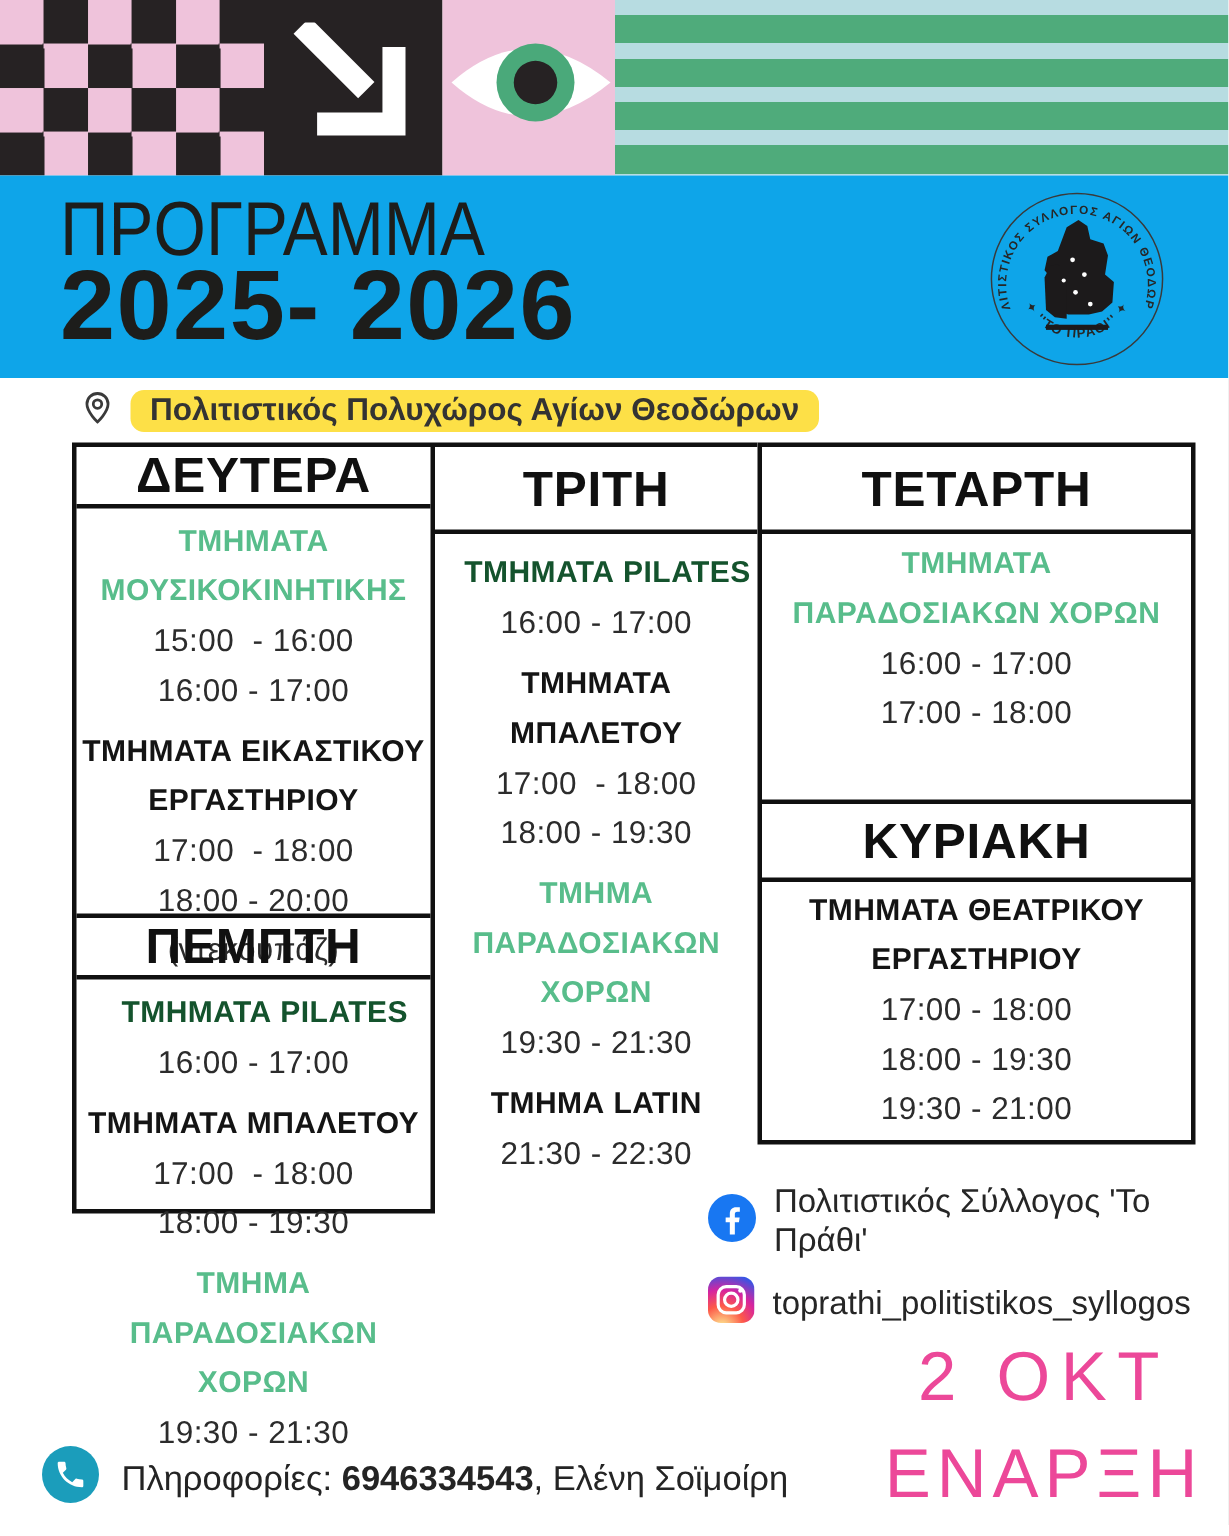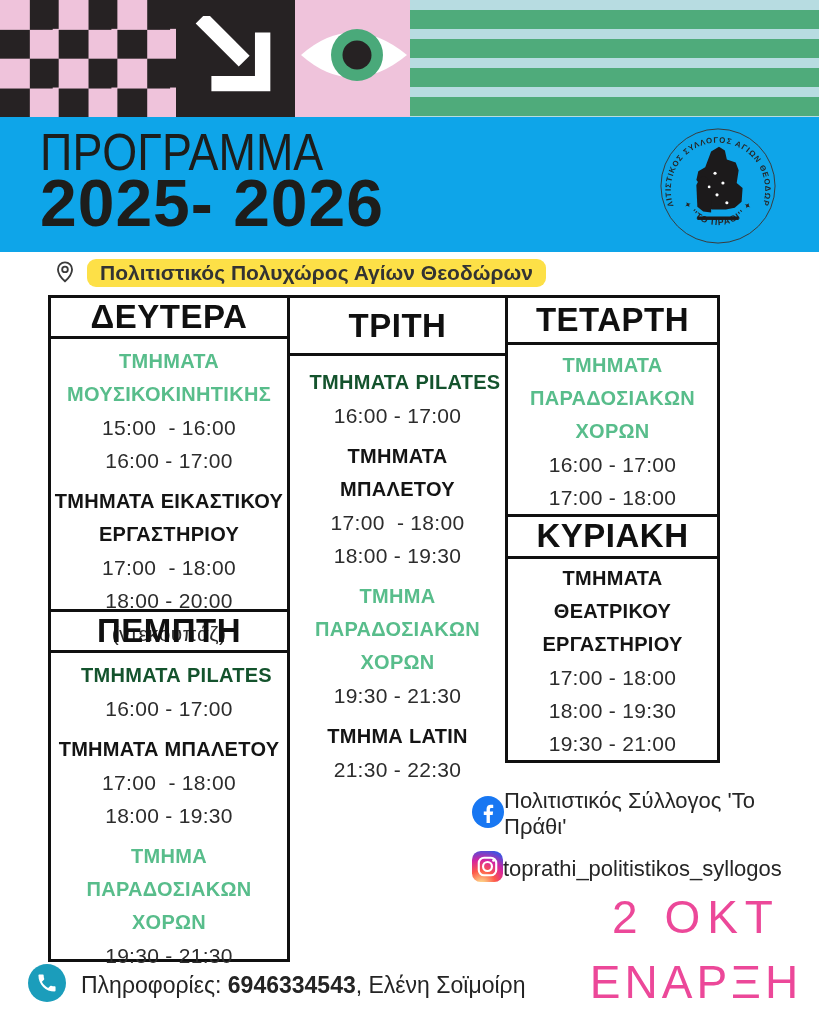--- a/index.html
+++ b/index.html
@@ -24,42 +24,42 @@
   .title-line2{font-size:66px;font-weight:800;line-height:60px;margin-top:-6px;letter-spacing:1px;white-space:nowrap;}
   .logo{position:absolute;left:658px;top:9px;width:120px;height:120px;}
 
   
   .location-row{position:absolute;left:52px;top:258px;display:flex;align-items:center;gap:9px;}
   .loc-badge{background:#fde047;border-radius:9px;padding:2px 13px;font-size:21px;font-weight:bold;color:#333;}
 
   
   .schedule{position:absolute;left:48px;top:295px;display:flex;align-items:flex-start;}
   .col{display:flex;flex-direction:column;box-sizing:border-box;background:#fff;}
-  .col-1{width:242px;height:667px;border:3px solid #101010;}
+  .col-1{width:242px;height:514px;border:3px solid #101010;}
   .col-2{width:215px;border-top:3px solid #101010;}
-  .col-3{width:215px;height:468px;border:3px solid #101010;}
+  .col-3{width:292px;height:468px;border:3px solid #101010;}
   .day-header{height:55px;border-bottom:3px solid #101010;display:flex;align-items:center;justify-content:center;
               font-size:33px;font-weight:800;color:#101010;letter-spacing:.5px;}
   .day-header.mid{border-top:3px solid #101010;height:49px;}
   .sec-body{padding-top:6px;}
   .col .sec-body:last-child{flex:1;}
   .col-1 .sec-body-1{height:270px;box-sizing:border-box;}
   .col-2 .sec-body-1{padding-top:10px;}
   .col-3 .sec-body-1{height:177px;box-sizing:border-box;padding-top:4px;}
   .col-3 .sec-body-2{padding-top:3px;}
   .item{line-height:33px;font-size:21px;color:#2c2c2c;text-align:center;letter-spacing:.3px;white-space:pre-wrap;}
   .item.bold,.item.green,.item.cyan{font-weight:bold;font-size:20px;}
   .item.bold{color:#141414;}
   .item.green{color:#58bd8b;}
   .item.cyan{color:#14532d;margin-left:15px;}
   .item.gap{margin-top:8px;}
 
   
   .social{position:absolute;left:472px;top:788px;display:flex;flex-direction:column;gap:11px;}
-  .social-row{display:flex;align-items:center;cursor:pointer;}
+  .social-row{display:flex;align-items:center;gap:12px;cursor:pointer;}
   .social-label{font-size:22px;color:#262626;}
 
   
   .info-row{position:absolute;left:28px;top:964px;display:flex;align-items:center;gap:15px;}
   .info-text{font-size:23px;color:#242424;}
   .info-text b{font-weight:bold;}
   .start-block{position:absolute;left:580px;top:893px;width:232px;text-align:center;color:#ec4899;}
   .start-line1{font-size:46px;letter-spacing:7px;line-height:49px;}
   .start-line2{font-size:46px;letter-spacing:4px;line-height:49px;margin-top:16px;}
 </style>

